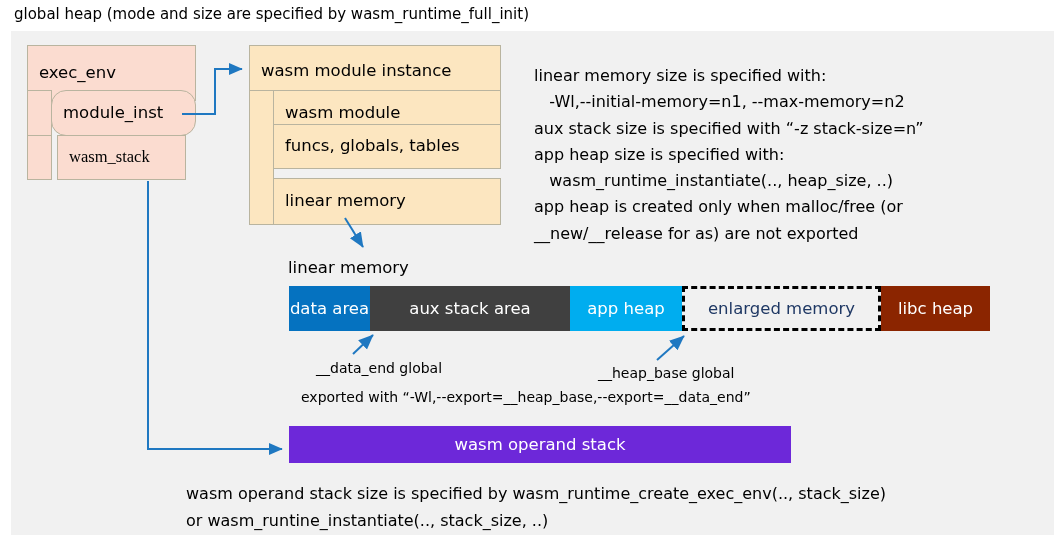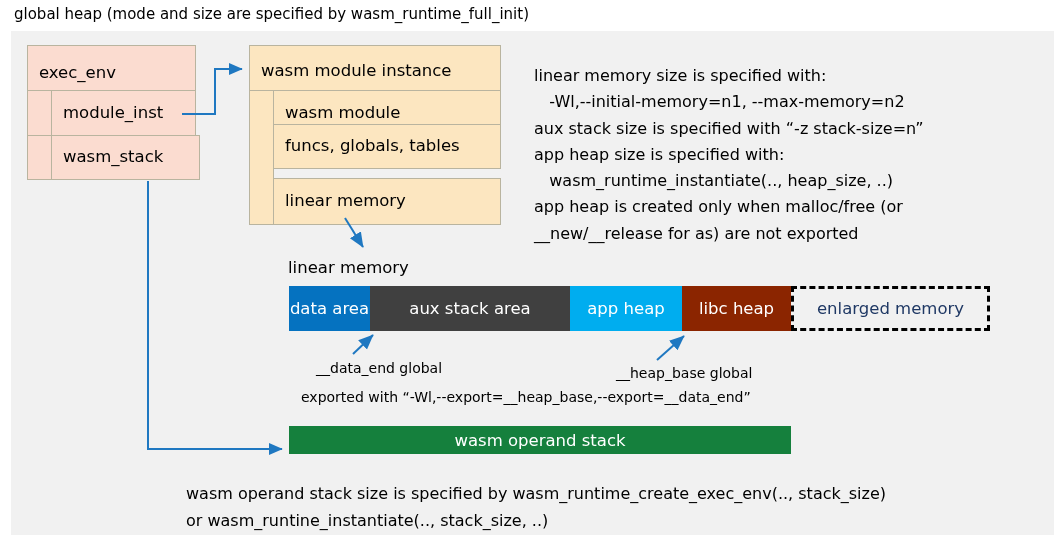--- a/index.html
+++ b/index.html
@@ -104,22 +104,22 @@
     font-size: 14px;
     white-space: nowrap;
   }
 
   
   #opstack {
     position: absolute;
     left: 289px;
     top: 426px;
     width: 502px;
-    height: 28px;
-    background: #15803d;
+    height: 37px;
+    background: #6d28d9;
     color: #ffffff;
     display: flex;
     align-items: center;
     justify-content: center;
     font-size: 16.5px;
     white-space: nowrap;
   }
 
   #caption {
     position: absolute;
@@ -143,25 +143,25 @@
 <body>
 
 <div id="title">global heap (mode and size are specified by wasm_runtime_full_init)</div>
 
 <div id="panel"></div>
 
 <div class="struct-cell pink" style="left:27px; top:45px; width:169px; height:56px;">
   <span class="lbl">exec_env</span>
 </div>
 <div class="struct-cell pink" style="left:27px; top:90px; width:25px; height:46px;"></div>
-<div class="struct-cell pink" style="left:51px; top:90px; width:145px; height:46px;">
+<div class="struct-cell pink" style="left:51px; top:90px; width:145px; height:46px;border-radius:15px;">
   <span class="lbl">module_inst</span>
 </div>
 <div class="struct-cell pink" style="left:27px; top:135px; width:25px; height:45px;"></div>
-<div class="struct-cell pink" style="left:51px; top:135px; width:149px; height:45px;">
+<div class="struct-cell pink" style="left:57px; top:135px; width:129px; height:45px;font-family:Liberation Serif, serif;">
   <span class="lbl">wasm_stack</span>
 </div>
 
 <div class="struct-cell peach" style="left:249px; top:45px; width:252px; height:52px;">
   <span class="lbl">wasm module instance</span>
 </div>
 <div class="struct-cell peach" style="left:249px; top:90px; width:25px; height:135px;"></div>
 <div class="struct-cell peach" style="left:273px; top:90px; width:228px; height:46px;">
   <span class="lbl">wasm module</span>
 </div>
@@ -184,30 +184,30 @@
 <div id="membar">
     <div class="seg" style="width: 81px; background: rgb(5, 114, 192);">
       <span>data area</span>
     </div>
     <div class="seg" style="width: 200px; background: #404040;">
       <span>aux stack area</span>
     </div>
     <div class="seg" style="width: 112px; background: rgb(0, 173, 239);">
       <span>app heap</span>
     </div>
+    <div class="seg dashed" style="width: 199px;">
+      <span>enlarged memory</span>
+    </div>
     <div class="seg" style="width: 109px; background: rgb(139, 37, 0);">
       <span>libc heap</span>
     </div>
-    <div class="seg dashed" style="width: 199px;">
-      <span>enlarged memory</span>
-    </div>
   </div>
 
 <div class="anno" style="left:316px; top:360px;">__data_end global</div>
-<div class="anno" style="left:598px; top:365px;margin-left:18px;">__heap_base global</div>
+<div class="anno" style="left:598px; top:365px;">__heap_base global</div>
 <div class="anno" style="left:301px; top:389px;">exported with “-Wl,--export=__heap_base,--export=__data_end”</div>
 
 <div id="opstack">
   <span>wasm operand stack</span>
 </div>
 <div id="caption">wasm operand stack size is specified by wasm_runtime_create_exec_env(.., stack_size)
 or wasm_runtine_instantiate(.., stack_size, ..)</div>
 
 <svg id="wires" viewBox="0 0 1054 547" xmlns="http://www.w3.org/2000/svg">
   <defs>

